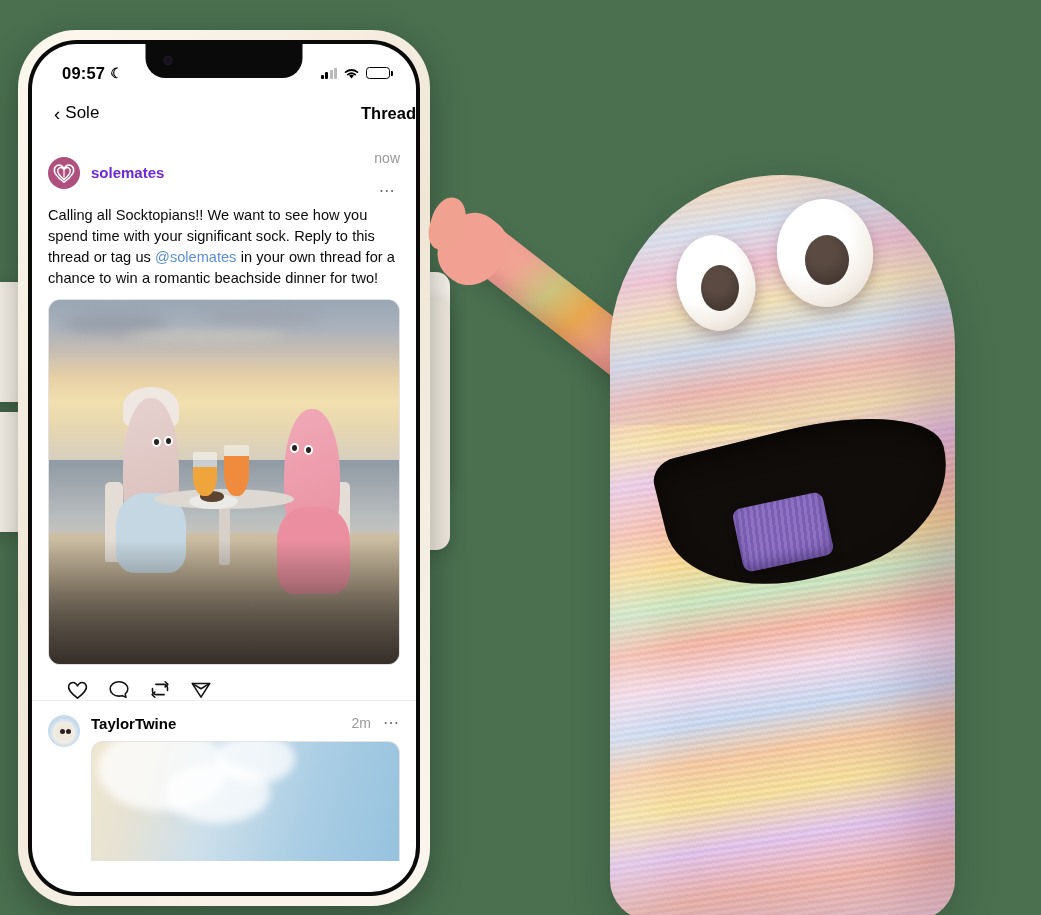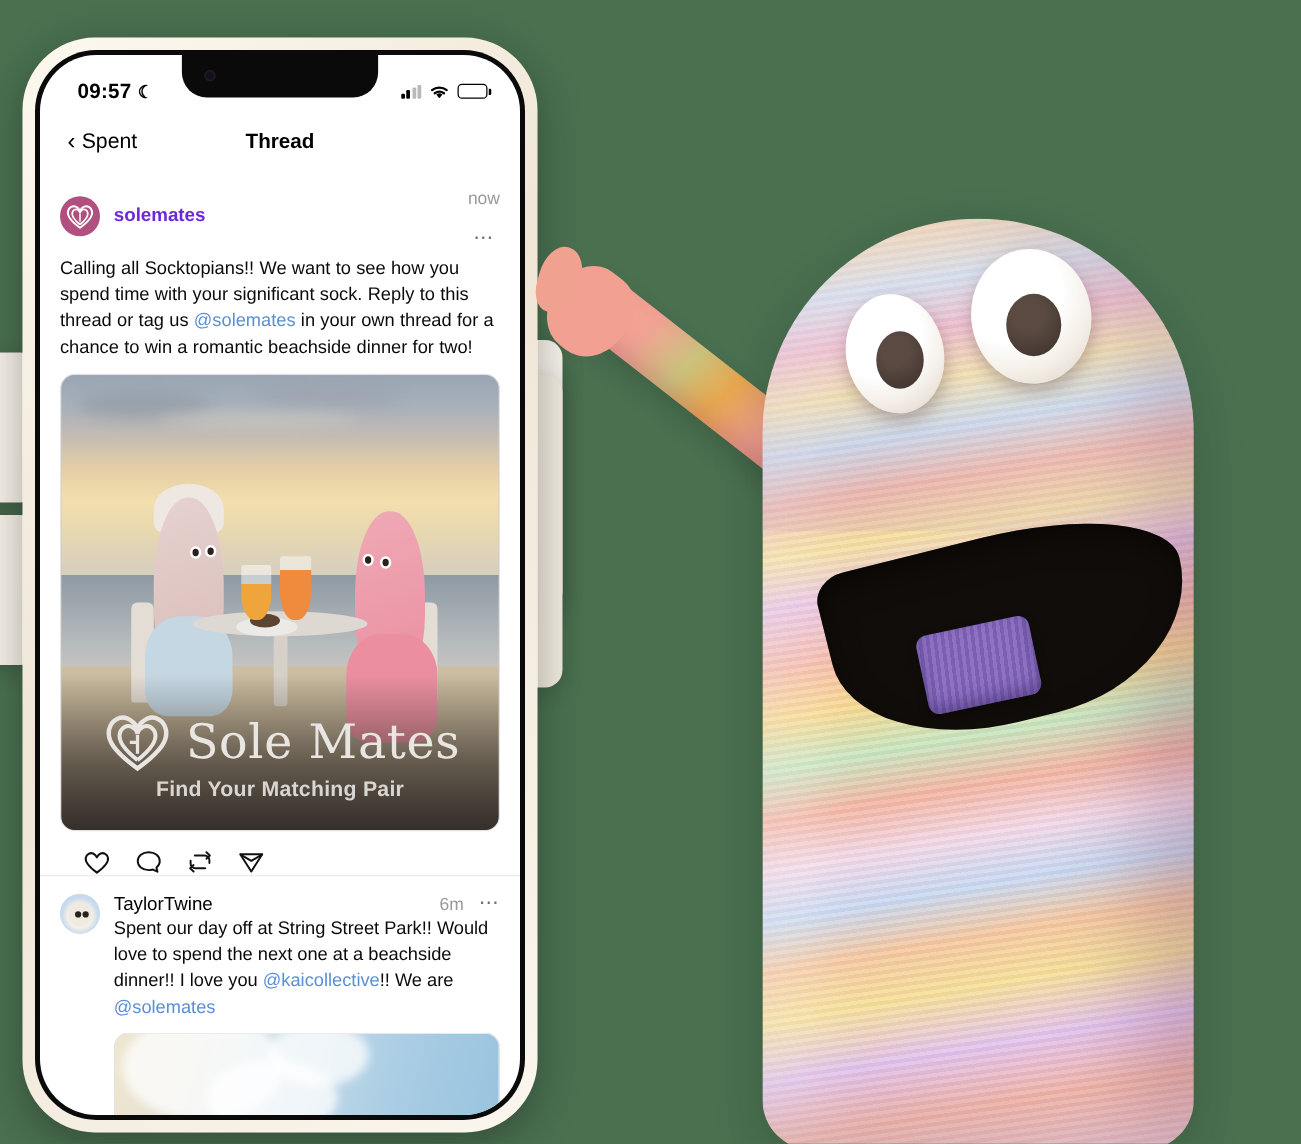--- a/index.html
+++ b/index.html
@@ -101,21 +101,21 @@
     height: 46px;
     display: flex; align-items: center;
     padding: 0 22px;
   }
   .back-btn {
     display: flex; align-items: center; gap: 5px;
     font-size: 17px; color: #000; cursor: pointer;
   }
   .chev { font-size: 19px; line-height:1; font-weight: 400; }
   .nav-title {
-    position: absolute; left:0; right:0; text-align:center;
+    position: absolute; left:0; right:0; text-align:right;
     font-size: 16.5px; font-weight: bold; color: #000;
     pointer-events: none;
   }
 
   
   .feed {
     height: calc(100% - 92px);
     overflow: hidden;
     padding: 0 0 0 0;
   }
@@ -223,21 +223,21 @@
   .reply { display:flex; gap:11px; padding: 14px 16px 0 16px; }
   .avatar-taylor {
     width:32px;height:32px;border-radius:50%;flex:0 0 auto;
     background: radial-gradient(circle at 50% 55%, #f2efe9 0 42%, #c9dced 60%, #b3cfe6 100%);
     position:relative; overflow:hidden;
   }
   .av-head{position:absolute;left:21%;top:24%;width:58%;height:60%;border-radius:46%;background:#efe9e0;}
   .av-eye{position:absolute;width:5px;height:5px;border-radius:50%;background:#2a211c;top:44%;}
   .reply-body { flex:1 1 auto; min-width:0; }
   .reply-head { display:flex; align-items:center; gap:8px; }
-  .reply-name { font-size:15px; font-weight:normal; color:#000;}
+  .reply-name { font-size:15px; font-weight:bold; color:#000;}
   .reply-head-right { margin-left:auto; display:flex; align-items:center; gap:12px;}
   .reply-text { font-size:14.6px; line-height:1.44; color:#0a0a0a; margin-top:1px;}
   .reply-media {
     margin-top:9px; height:120px; border-radius:12px 12px 0 0;
     border:1px solid #e2e2e2; border-bottom:none;
     background: linear-gradient(105deg,#efe6cf 0%, #e6e2d4 16%, #cfe0ea 38%, #a9cde4 70%, #96c2de 100%);
     position:relative; overflow:hidden;
   }
   .rm-cloud{position:absolute;background:rgba(255,255,255,.75);border-radius:50%;filter:blur(4px);}
 
@@ -346,21 +346,21 @@
             <path d="M2.6 5.1 A9.4 9.4 0 0 1 14.4 5.1" stroke="#000" stroke-width="1.8" fill="none" stroke-linecap="round"></path>
             <path d="M4.8 7.6 A6.2 6.2 0 0 1 12.2 7.6" stroke="#000" stroke-width="1.8" fill="none" stroke-linecap="round"></path>
           </svg>
           <span class="batt"><span class="batt-fill"></span></span>
         </div>
       </div>
 
       <div class="navbar">
         <div class="back-btn">
           <span class="chev">‹</span>
-          <span>Spent</span>
+          <span>Sole</span>
         </div>
         <div class="nav-title">Thread</div>
       </div>
 
       <div class="feed">
 
         <div class="post">
           <div class="post-head">
             <div class="avatar-solemates">
               <svg width="24" height="22" viewBox="0 0 24 22">
@@ -417,33 +417,20 @@
 
             <div class="table-leg"></div>
             <div class="table"></div>
             <div class="plate"></div>
             <div class="food"></div>
             <div class="glass g1"></div>
             <div class="glass g2"></div>
 
             <div class="shade"></div>
 
-            <div class="wm">
-              <div class="wm-row">
-                <svg width="60" height="52" viewBox="0 0 24 22">
-                  <path d="M12 20.2 C4 14.4 1.6 10.6 2.4 7 C3.1 3.8 6.2 2.3 8.6 3.3 C10.2 4 11.4 5.4 12 6.6 C12.6 5.4 13.8 4 15.4 3.3 C17.8 2.3 20.9 3.8 21.6 7 C22.4 10.6 20 14.4 12 20.2 Z" fill="none" stroke="#e9e6e2" stroke-width="1.5"></path>
-                  <path d="M12 17.4 C7.2 13.6 5.4 10.9 6 8.4 C6.5 6.3 8.5 5.4 10 6.1 C11.1 6.6 11.7 7.5 12 8.4" fill="none" stroke="#e9e6e2" stroke-width="1.35"></path>
-                  <path d="M12 8.4 C12.3 7.5 12.9 6.6 14 6.1 C15.5 5.4 17.5 6.3 18 8.4 C18.6 10.9 16.8 13.6 12 17.4" fill="none" stroke="#e9e6e2" stroke-width="1.35"></path>
-                  <path d="M12 8.8 L12 15.2" stroke="#e9e6e2" stroke-width="1.1"></path>
-                  <path d="M9.4 11.4 L12 11.4" stroke="#e9e6e2" stroke-width="1.1"></path>
-                </svg>
-                <span class="wm-title">Sole Mates</span>
-              </div>
-              <div class="wm-sub">Find Your Matching Pair</div>
-            </div>
           </div>
 
           <div class="actions">
             <span class="act-icon">
               <svg width="23" height="21" viewBox="0 0 24 22">
                 <path d="M12 20 C4.2 14.2 2 10.8 2.7 7.5 C3.4 4.4 6.4 3 8.8 4 C10.3 4.7 11.4 6 12 7.2 C12.6 6 13.7 4.7 15.2 4 C17.6 3 20.6 4.4 21.3 7.5 C22 10.8 19.8 14.2 12 20 Z" fill="none" stroke="#111" stroke-width="1.7" stroke-linejoin="round"></path>
               </svg>
             </span>
             <span class="act-icon">
               <svg width="22" height="21" viewBox="0 0 24 22">
@@ -473,26 +460,23 @@
         <div class="reply">
           <div class="avatar-taylor">
             <div class="av-head"></div>
             <div class="av-eye" style="left:36%;"></div>
             <div class="av-eye" style="left:56%;"></div>
           </div>
           <div class="reply-body">
             <div class="reply-head">
               <span class="reply-name">TaylorTwine</span>
               <div class="reply-head-right">
-                <span class="timestamp">6m</span>
+                <span class="timestamp">2m</span>
                 <span class="dots">⋯</span>
               </div>
-            </div>
-            <div class="reply-text">
-              <span>Spent our day off at String Street Park!! Would love to spend the next one at a beachside dinner!! I love you </span><span class="mention">@kaicollective</span><span>!! We are </span><span class="mention">@solemates</span>
             </div>
             <div class="reply-media">
               <div class="rm-cloud" style="left:2%;top:-12%;width:42%;height:70%;"></div>
               <div class="rm-cloud" style="left:24%;top:18%;width:34%;height:50%;"></div>
               <div class="rm-cloud" style="left:40%;top:-6%;width:26%;height:42%;"></div>
             </div>
           </div>
         </div>
 
       </div>

